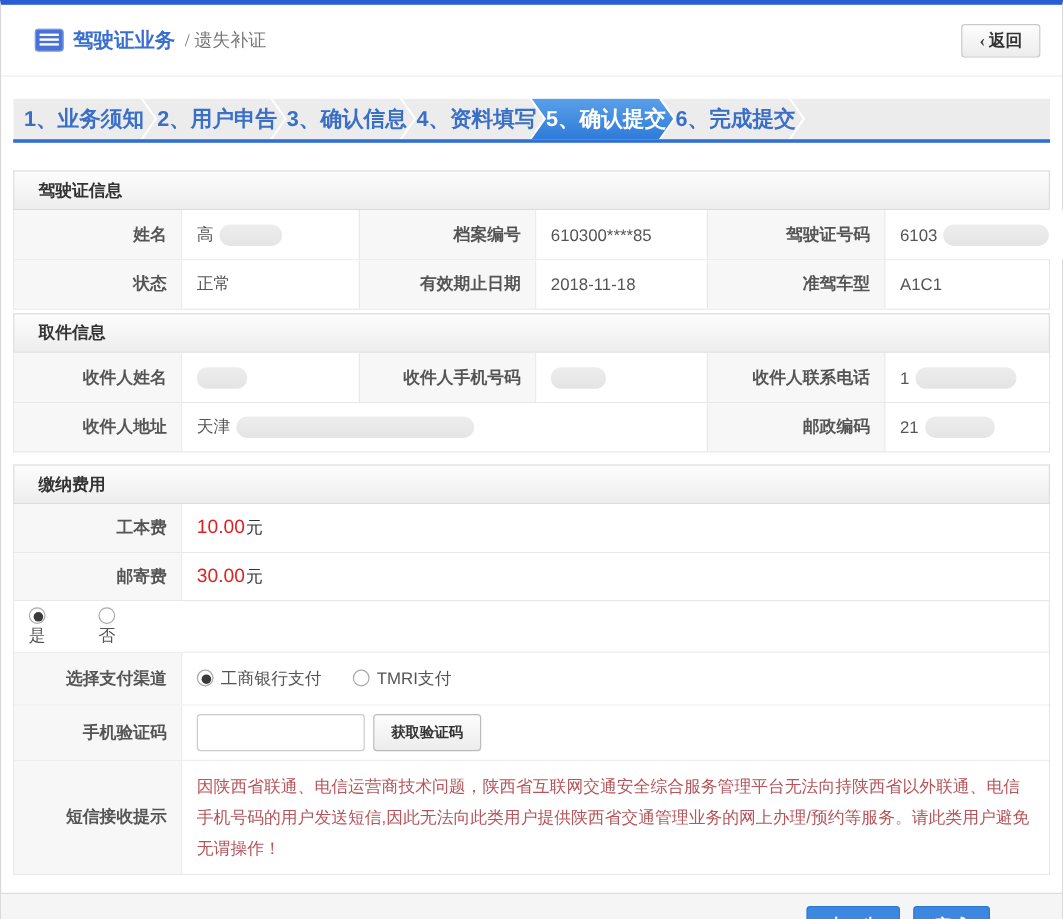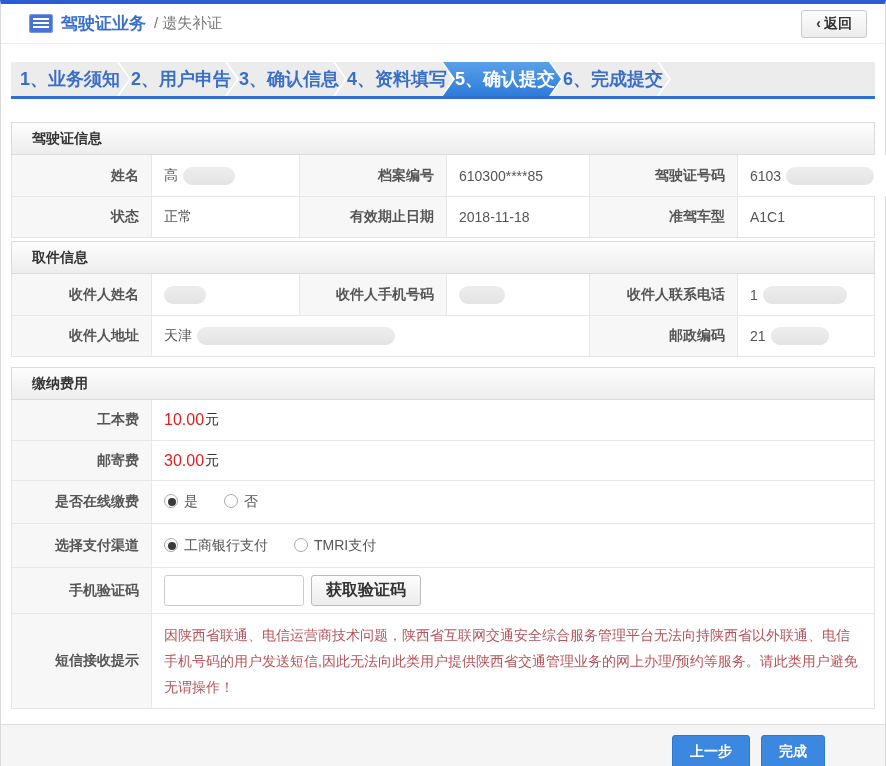--- a/index.html
+++ b/index.html
@@ -7,21 +7,21 @@
     font-family: "Liberation Sans", "DejaVu Sans", sans-serif;
     background:#fff; width:886px; height:766px; overflow:hidden;
     color:#555; font-size:14px;
   }
   .page {
     width:886px; height:766px; background:#fff;
     border-left:1px solid #d9d9d9; border-right:1px solid #d9d9d9; border-bottom:1px solid #d9d9d9;
     border-top:4px solid #2a5cd5;
   }
   
-  .hdr { height:40px; display:flex; align-items:center; padding:0 12px; border-bottom:1px solid #eee; }
+  .hdr { height:60px; display:flex; align-items:center; padding:0 12px; border-bottom:1px solid #eee;font-family:Liberation Serif, serif; }
   .hdr-icon { width:24px; height:19px; background:#4a72d6; border-radius:3px; position:relative; margin:0 8px 0 16px; box-shadow:0 0 0 1px #7a9ae6 inset; }
   .hdr-icon::before { content:""; position:absolute; left:4px; right:4px; top:4px; height:2px; background:#fff; box-shadow:0 4px 0 #fff, 0 8px 0 #fff; }
   .hdr-title { color:#3a6fd0; font-size:17px; font-weight:bold; }
   .hdr-sub { color:#777; font-size:15px; margin-left:8px; }
   .hdr-spacer { flex:1; }
   .btn-back {
     background:linear-gradient(180deg,#fdfdfd,#ececec); border:1px solid #c9c9c9; border-radius:3px;
     padding:4px 14px; font-size:14px; font-weight:bold; color:#333; cursor:pointer; margin-right:6px;
     font-family:inherit;
   }
@@ -58,21 +58,21 @@
   .lbl { background:#f7f7f7; font-weight:bold; color:#555; justify-content:flex-end; text-align:right; }
   .val { background:#fff; color:#555; }
   .blur { display:inline-block; height:18px; border-radius:9px; background:linear-gradient(180deg,#ededed,#e4e4e4); vertical-align:middle; margin-left:5px; }
   
   .fee-num { font-weight:normal; font-size:16px; }
   .fee-unit { color:#333; margin-left:1px; }
   .radio { display:inline-block; width:14px; height:14px; border-radius:50%; border:1px solid #aaa; background:#fff; position:relative; vertical-align:-2px; margin-right:6px; cursor:pointer; }
   .radio.checked::after { content:""; position:absolute; left:3px; top:3px; width:8px; height:8px; border-radius:50%; background:#3a3a3a; }
   .radio-item { margin-right:26px; color:#555; cursor:default; }
   .code-input { width:140px; height:31px; border:1px solid #ccc; border-radius:3px; padding:0 8px; font-size:14px; font-family:inherit; background:#fff; }
-  .btn-code { margin-left:7px; height:31px; padding:0 14px; background:linear-gradient(180deg,#fdfdfd,#ececec); border:1px solid #bbb; border-radius:3px; font-weight:bold; color:#333; font-size:16px; cursor:pointer; font-family:inherit; }
+  .btn-code { margin-left:7px; height:31px; padding:0 14px; background:linear-gradient(180deg,#fdfdfd,#ececec); border:1px solid #bbb; border-radius:3px; font-weight:bold; color:#333; font-size:12px; cursor:pointer; font-family:inherit; }
   .row.notice { min-height:67px; }
   .notice-txt { line-height:26px; padding:8px 12px; display:block; align-self:center; }
   
   .footer { margin-top:15px; border-top:1px solid #ddd; background:#f5f5f5; height:55px; display:flex; align-items:center; justify-content:flex-end; padding-right:60px; }
   .btn-blue { background:#3c87e0; border:1px solid #2f78d2; border-radius:3px; color:#fff; font-weight:bold; font-size:14px; padding:7px 17px; cursor:pointer; font-family:inherit; }
   .btn-blue + .btn-blue { margin-left:11px; }
 </style>
 </head>
 <body>
 
@@ -170,21 +170,20 @@
           </div>
       </div>
       <div class="row cols2">
         <div class="cell lbl">邮寄费</div>
         <div class="cell val">
             <span class="fee-num" style="color:#e02020">30.00</span>
             <span class="fee-unit">元</span>
           </div>
       </div>
       <div class="row cols2" style="min-height:43px">
-        <div class="cell lbl">是否在线缴费</div>
         <div class="cell val">
           <span class="radio-item"><span class="radio checked"></span><span>是</span></span>
           <span class="radio-item"><span class="radio"></span><span>否</span></span>
         </div>
       </div>
       <div class="row cols2" style="min-height:44px">
         <div class="cell lbl">选择支付渠道</div>
         <div class="cell val">
           <span class="radio-item"><span class="radio checked"></span><span>工商银行支付</span></span>
           <span class="radio-item"><span class="radio"></span><span>TMRI支付</span></span>

